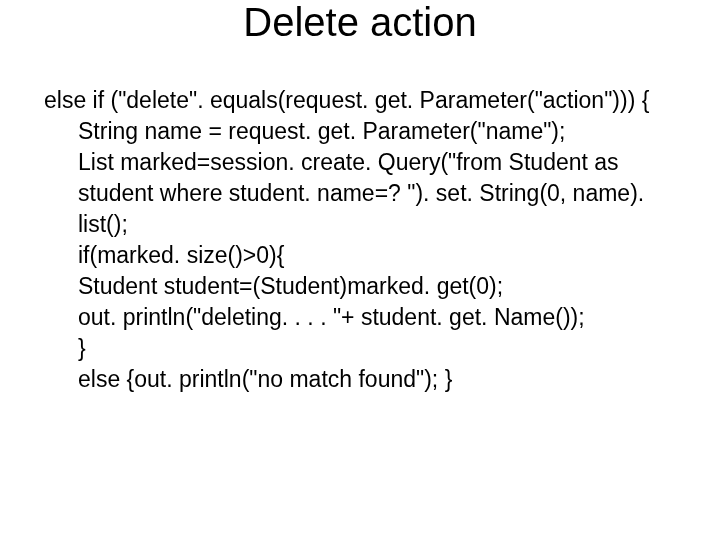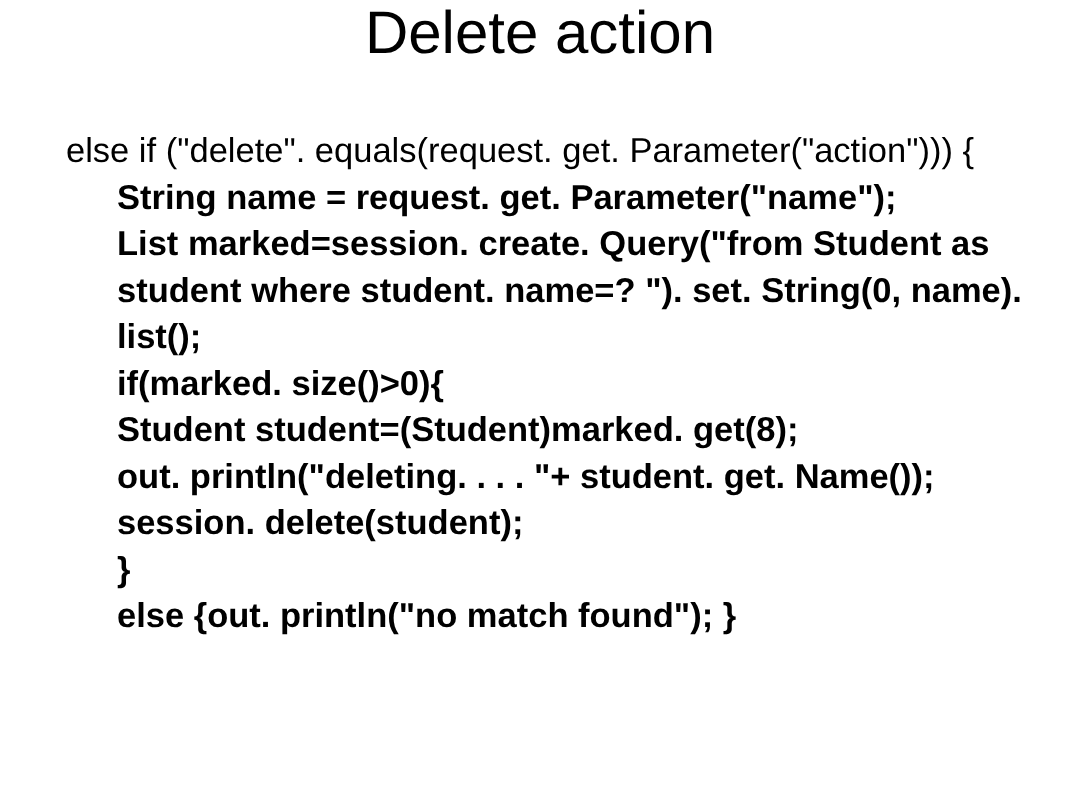--- a/index.html
+++ b/index.html
@@ -22,32 +22,31 @@
     font-weight: 400;
     margin-bottom: 40px;
   }
   .body {
     padding-left: 44px;
     padding-right: 30px;
     font-size: 23px;
     line-height: 1.35;
   }
   .line { display: block; }
-  .indent { padding-left: 34px; font-weight: bold; }
+  .indent { padding-left: 34px; }
 </style>
 </head>
 <body>
 
 <div class="slide">
   <div class="title">Delete action</div>
   <div class="body">
     <span class="line">else if  ("delete". equals(request. get. Parameter("action"))) {</span>
     <span class="line indent">String name = request. get. Parameter("name");</span>
     <span class="line indent">List marked=session. create. Query("from Student as</span>
     <span class="line indent">student where student. name=? "). set. String(0, name). list();</span>
     <span class="line indent">if(marked. size()&gt;0){</span>
-    <span class="line indent"> Student student=(Student)marked. get(8);</span>
+    <span class="line indent"> Student student=(Student)marked. get(0);</span>
     <span class="line indent">out. println("deleting. . . . "+ student. get. Name());</span>
-    <span class="line indent">session. delete(student);</span>
     <span class="line indent"> }</span>
     <span class="line indent">else {out. println("no match found"); }</span>
   </div>
 </div>
 
 </body></html>

